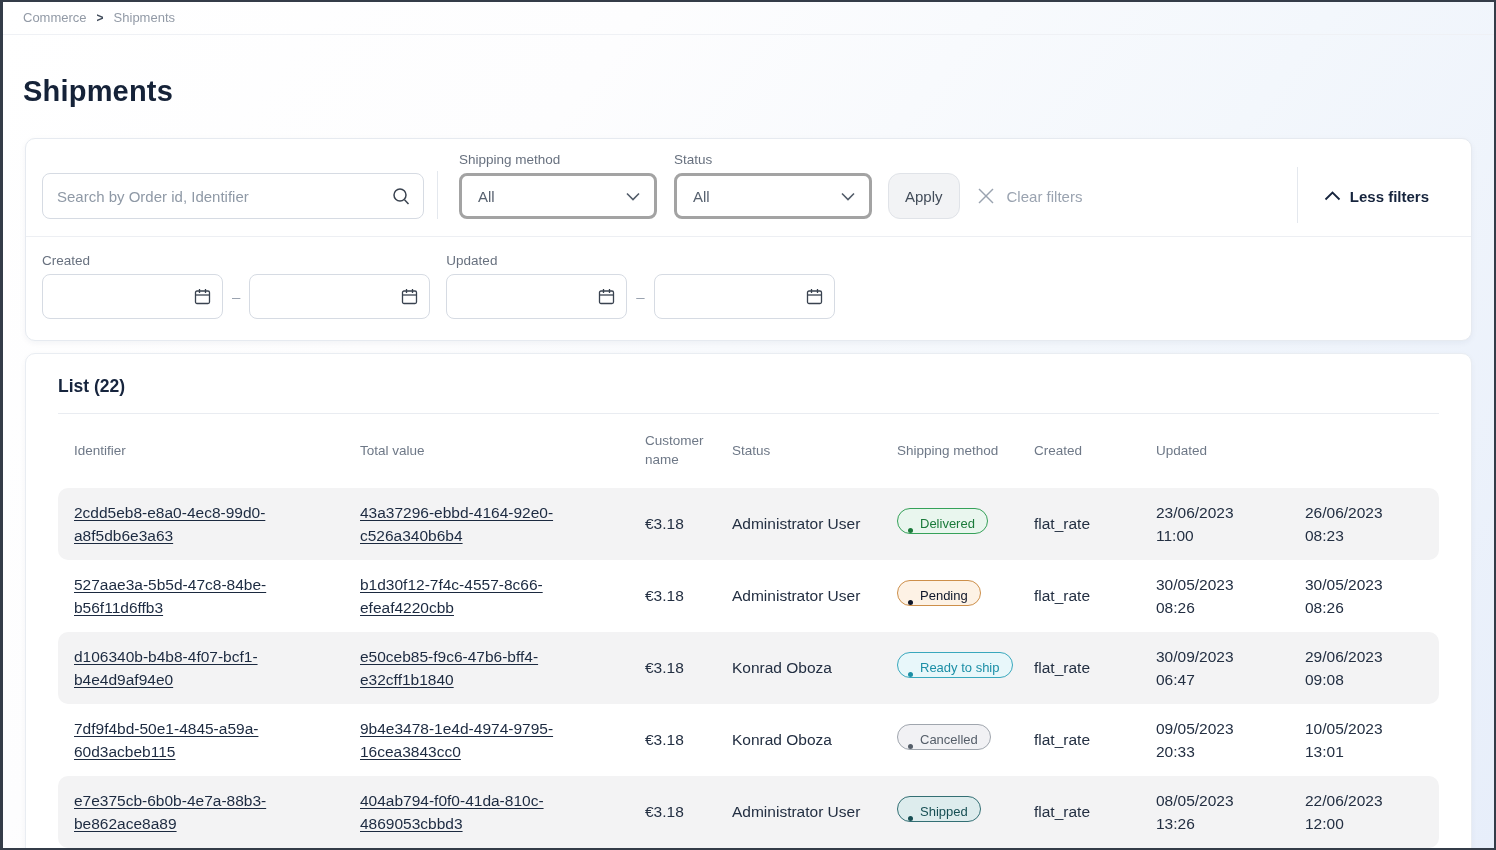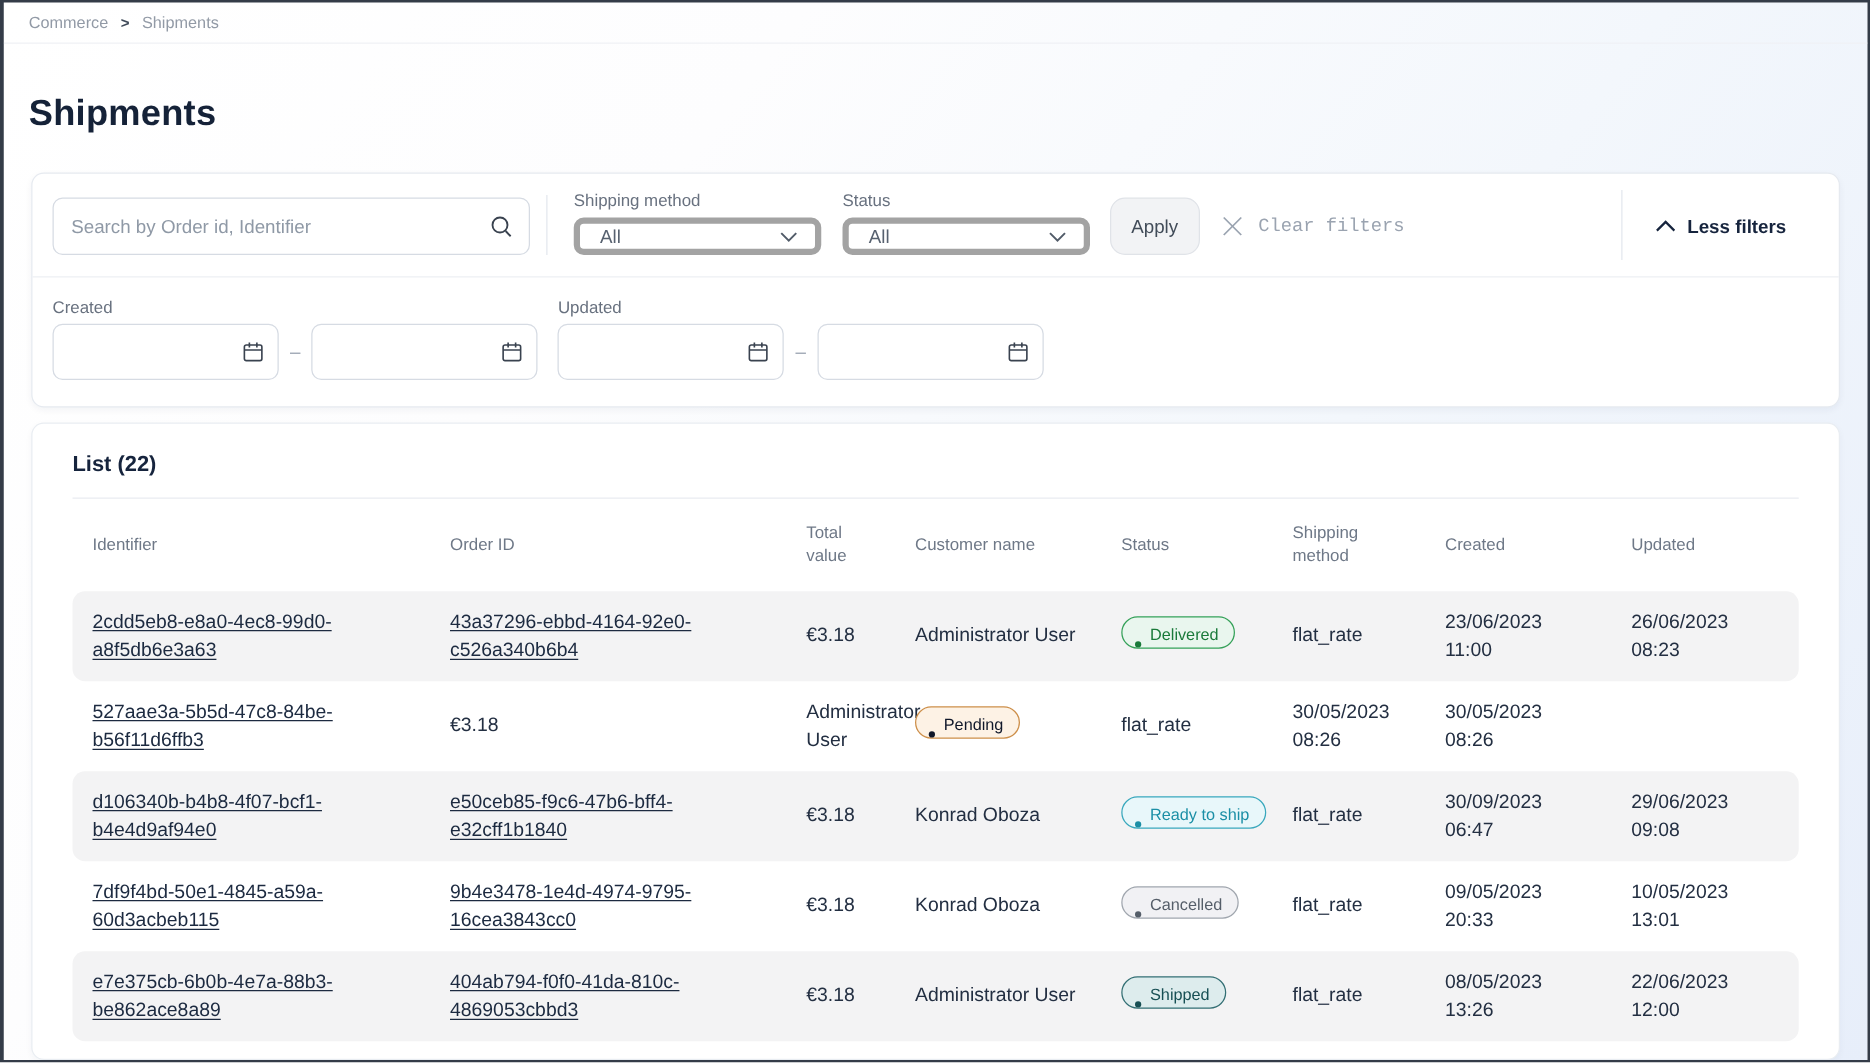--- a/index.html
+++ b/index.html
@@ -60,34 +60,34 @@
   .search-box input::placeholder { color: #8f99a6; }
   .search-box .sicon {
     position: absolute; right: 13px; top: 13px; width: 20px; height: 20px;
   }
   .vdiv { width: 1px; background: #e4e8ee; height: 46px; align-self: flex-end; }
   .vdiv.v1 { margin: 0 21px 0 13px; height: 48px; }
   .vdiv.v2 { height: 56px; margin-bottom: -4px; }
   .field { width: 198px; }
   .field + .field { margin-left: 17px; }
   .select {
-    height: 30px; border: 5px solid #a3a3a3; border-radius: 8px;
+    height: 46px; border: 3px solid #a3a3a3; border-radius: 8px;
     display: flex; align-items: center; justify-content: space-between;
     padding: 0 14px 0 16px; background: #fff;
     font-size: 15px; color: #57616f; cursor: pointer;
   }
   .btn-apply {
     height: 46px; margin-left: 16px; padding: 0 16px;
     background: #f2f3f5; border: 1px solid #e0e3e8; border-radius: 12px;
     font-size: 15px; color: #424c59; font-family: inherit; cursor: pointer;
   }
   .clear-filters {
     height: 46px; margin-left: 17px;
     display: flex; align-items: center; gap: 12px;
-    font-size: 15px; color: #9aa3b0; cursor: pointer; font-family: Liberation Mono, monospace;
+    font-size: 15px; color: #9aa3b0; cursor: pointer;
   }
   .flex-spacer { flex: 1; }
   .less-filters {
     height: 46px; margin-left: 26px; margin-right: 16px;
     display: flex; align-items: center; gap: 9px;
     font-size: 15px; font-weight: 700; color: #16243d; cursor: pointer;
   }
   .hdiv { height: 1px; background: #edeff3; }
   .filter-row-dates {
     display: flex; align-items: flex-end;
@@ -297,21 +297,20 @@
 
     </div>
   </section>
 
   <section class="list-card">
     <div class="list-title">List (22)</div>
     <div class="list-divider"></div>
 
     <div class="thead">
       <div class="hcell">Identifier</div>
-      <div class="hcell">Order ID</div>
       <div class="hcell">Total value</div>
       <div class="hcell">Customer name</div>
       <div class="hcell">Status</div>
       <div class="hcell">Shipping method</div>
       <div class="hcell">Created</div>
       <div class="hcell">Updated</div>
     </div>
 
     <div class="tbody">
 
@@ -324,20 +323,21 @@
               <span class="dot"></span>
               <span>Delivered</span>
             </span></div>
         <div class="cell">flat_rate</div>
         <div class="cell"><span class="date-val">23/06/2023 11:00</span></div>
         <div class="cell"><span class="date-val">26/06/2023 08:23</span></div>
       </div>
 
       <div class="trow even">
         <div class="cell"><a class="id-link">527aae3a-5b5d-47c8-84be-b56f11d6ffb3</a></div>
+        <div class="cell"><a class="id-link">b1d30f12-7f4c-4557-8c66-efeaf4220cbb</a></div>
         <div class="cell">€3.18</div>
         <div class="cell">Administrator User</div>
         <div class="cell"><span class="badge" data-status="pending">
               <span class="dot"></span>
               <span>Pending</span>
             </span></div>
         <div class="cell">flat_rate</div>
         <div class="cell"><span class="date-val">30/05/2023 08:26</span></div>
         <div class="cell"><span class="date-val">30/05/2023 08:26</span></div>
       </div>

